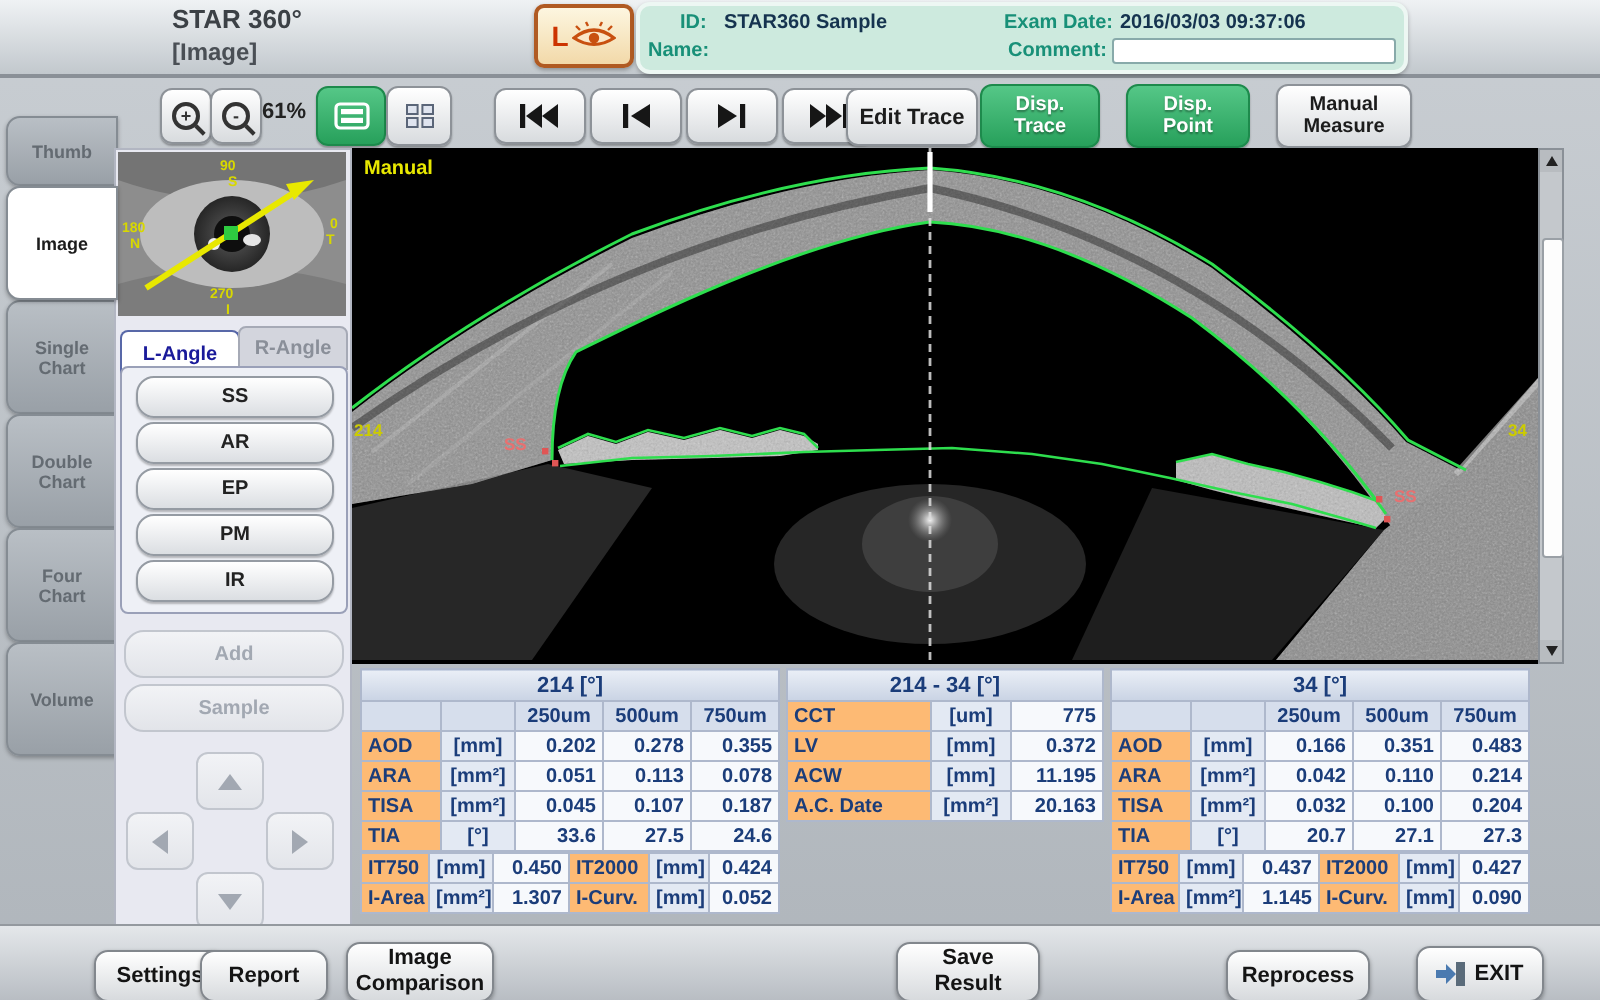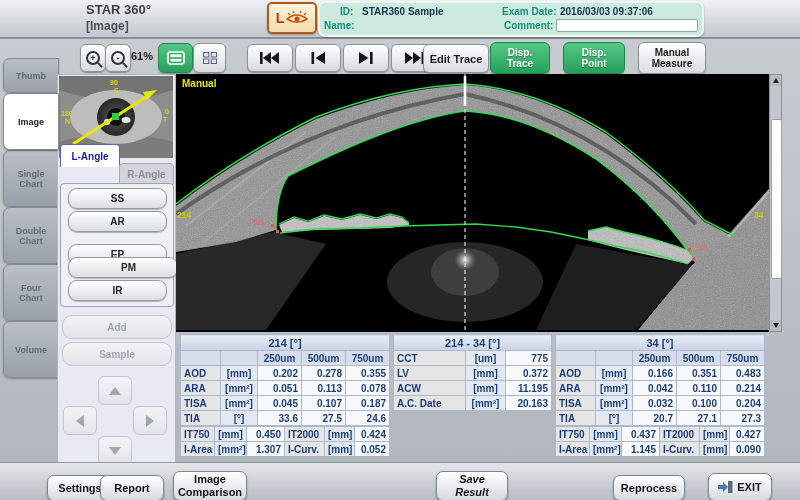--- a/index.html
+++ b/index.html
@@ -69,21 +69,21 @@
   .sb-tri{width:0;height:0;border-style:solid;}
   .sb-tri.up{border-width:0 3.5px 5px 3.5px;border-color:transparent transparent #222 transparent;}
   .sb-tri.down{border-width:5px 3.5px 0 3.5px;border-color:#222 transparent transparent transparent;}
 
   
   .mtable{position:absolute;border-collapse:collapse;table-layout:fixed;font-size:10px;font-weight:bold;color:#1b3d7a;
           background:#f7f9fc;border:1px solid #72809c;}
   .mtable td{border:1px solid #aeb8cc;height:14px;padding:0 3px;overflow:hidden;white-space:nowrap;}
   .t-title td{height:15px;background:linear-gradient(#e9eef6,#c9d3e4);text-align:center;font-size:11px;}
   .t-head td{background:#d6deec;text-align:center;}
-  .c-name{background:#e5e5e5;text-align:left;}
+  .c-name{background:#fdba74;text-align:left;}
   .c-unit{background:#e3e9f3;text-align:center;}
   .c-val{background:#f7f9fc;text-align:right;}
 
   
   .footer{position:absolute;left:0;top:462px;width:800px;height:38px;
           background:linear-gradient(#e4e7ea,#b7bcc2);border-top:1px solid #94999f;}
   .fb{position:absolute;background:linear-gradient(#ffffff,#d7dadd);border:1px solid #82878d;border-radius:7px;
       font-weight:bold;color:#141414;display:flex;align-items:center;justify-content:center;text-align:center;
       box-shadow:0 1px 2px rgba(0,0,0,.35);font-size:11px;gap:4px;}
 </style>
@@ -212,27 +212,27 @@
       <text x="55" y="17">S</text>
       <text x="2" y="40">180</text>
       <text x="6" y="48">N</text>
       <text x="106" y="38">0</text>
       <text x="104" y="46">T</text>
       <text x="46" y="73">270</text>
       <text x="54" y="81">I</text>
     </g>
   </svg>
 
-  <div class="angle-tab active" style="left:60px;top:144px;width:58px;height:22px;">L-Angle</div>
+  <div class="angle-tab active" style="left:60px;top:165px;width:58px;height:22px;">L-Angle</div>
   <div class="angle-tab inactive" style="left:119px;top:163px;width:53px;height:20px;">R-Angle</div>
   <div class="group-box"></div>
   <div class="site-btn" style="top:188px;">SS</div>
   <div class="site-btn" style="top:211px;">AR</div>
-  <div class="site-btn" style="top:244px;text-align:center;">EP</div>
-  <div class="site-btn" style="top:257px;padding-left:11px;">PM</div>
+  <div class="site-btn" style="top:234px;text-align:center;">EP</div>
+  <div class="site-btn" style="top:257px;">PM</div>
   <div class="site-btn" style="top:280px;">IR</div>
   <div class="gray-btn" style="left:62px;top:315px;width:108px;height:22px;">Add</div>
   <div class="gray-btn" style="left:62px;top:342px;width:108px;height:22px;">Sample</div>
   <div class="pad-btn" style="left:98px;top:376px;">
       <span class="tri tri-up"></span>
     </div>
   <div class="pad-btn" style="left:63px;top:406px;">
       <span class="tri tri-left"></span>
     </div>
   <div class="pad-btn" style="left:133px;top:406px;">
@@ -511,21 +511,21 @@
           <td class="c-val">0.090</td>
     </tr>
   </tbody>
     </table>
 
   <div class="footer">
     <div class="fb" style="left:27px;top:12px;width:64px;height:24px;margin-left:20px;">Settings</div>
     <div class="fb" style="left:100px;top:12px;width:62px;height:24px;">Report</div>
     <div class="fb two-line pre" style="left:173px;top:8px;width:72px;height:28px;">Image
 Comparison</div>
-    <div class="fb two-line pre" style="left:436px;top:8px;width:70px;height:28px;font-style:italic;">Save
+    <div class="fb two-line pre" style="left:448px;top:8px;width:70px;height:28px;">Save
 Result</div>
     <div class="fb" style="left:613px;top:12px;width:70px;height:24px;">Reprocess</div>
     <div class="fb" style="left:708px;top:10px;width:62px;height:26px;">
       <svg width="15" height="14" viewBox="0 0 15 14">
         <rect x="10" y="1" width="4.5" height="12" fill="#5a6b7a"></rect>
         <polygon points="0,5 5,5 5,2 10,7 5,12 5,9 0,9" fill="#4a7ab0"></polygon>
       </svg>
       <span>EXIT</span>
     </div>
   </div>

